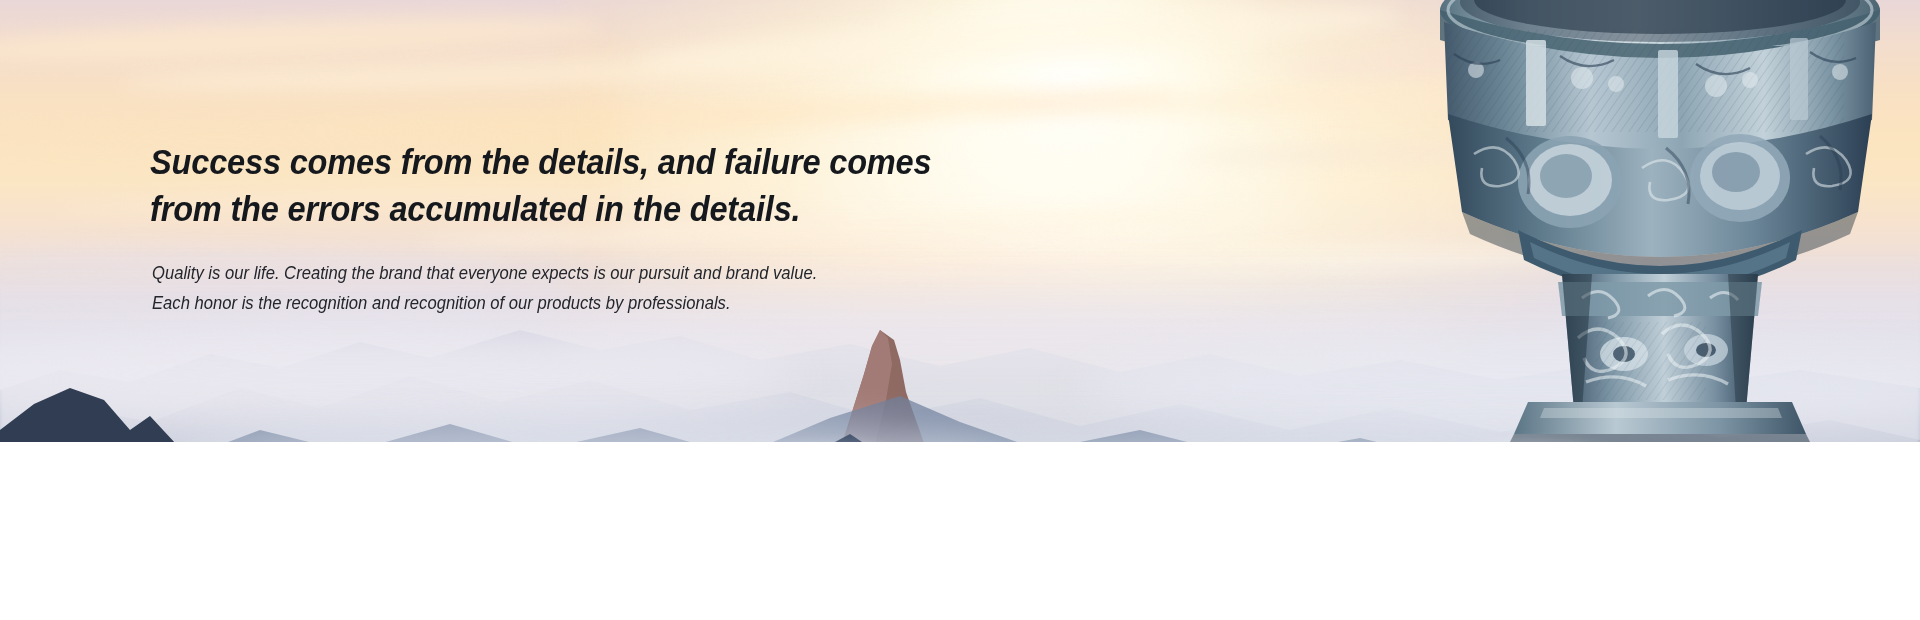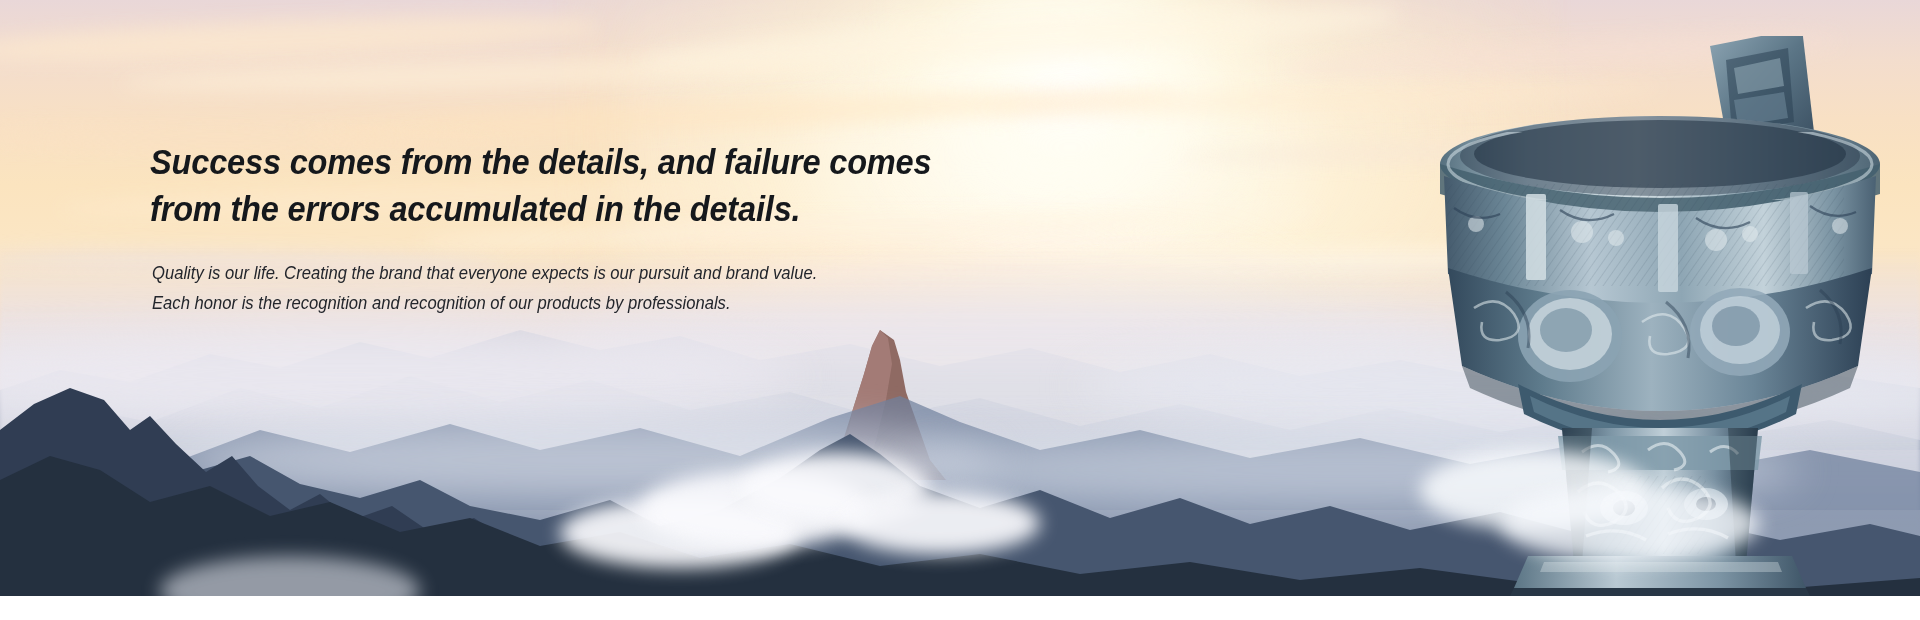--- a/index.html
+++ b/index.html
@@ -1,21 +1,21 @@
 <!DOCTYPE html>
 <html><head>
 <meta charset="utf-8">
 <title>Banner</title>
 <style>
   html,body{margin:0;padding:0;background:#fff;}
   body{font-family:"Liberation Sans",sans-serif;}
 
   .stage{
     position:relative;
-    width:1920px;height:596px;
+    width:1920px;height:442px;
     overflow:hidden;
     background:#f3e3d2;
   }
 
   
   .sky{
     position:absolute;inset:0;
     background:
       linear-gradient(to bottom,
         #e9d7d8 0%,

